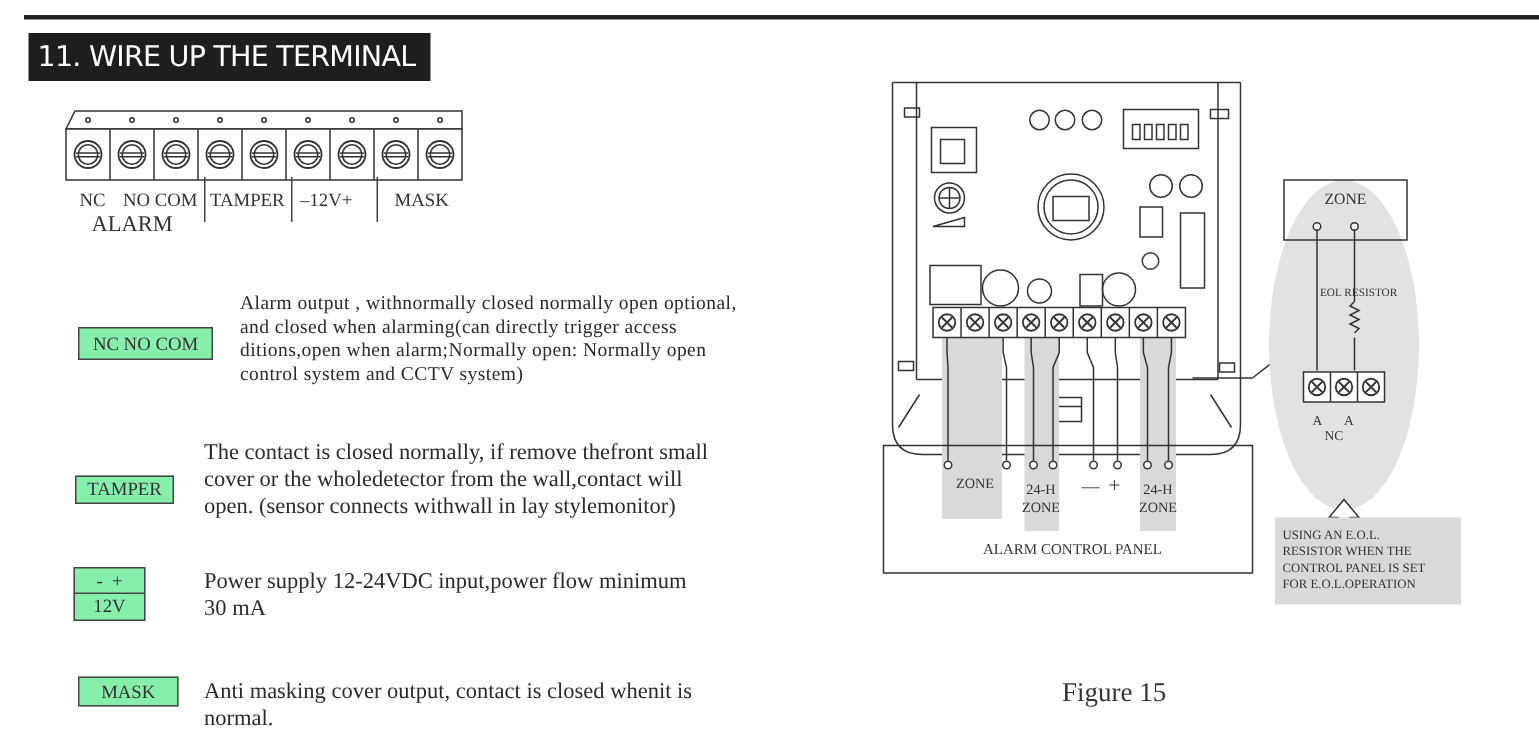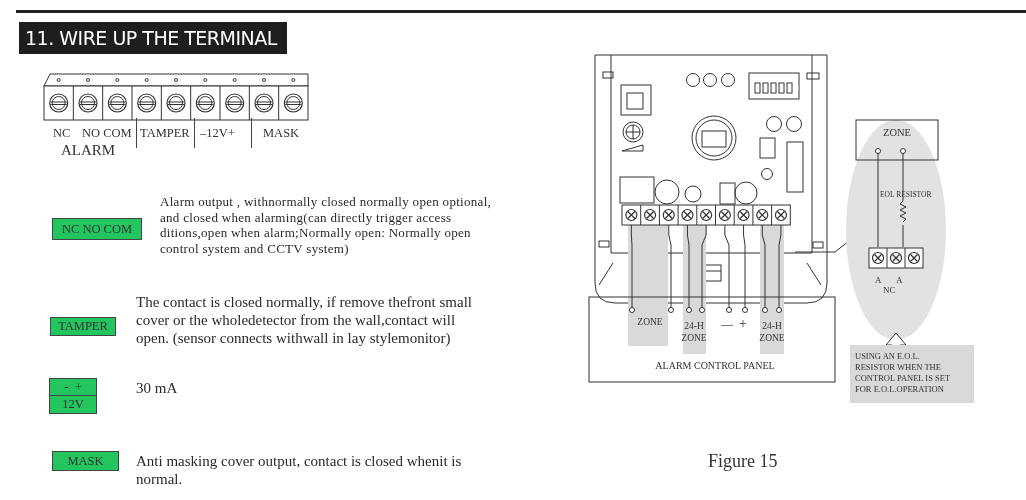--- a/index.html
+++ b/index.html
@@ -2,21 +2,21 @@
 <html><head>
 <meta charset="utf-8">
 <style>
   html, body { margin:0; padding:0; background:#ffffff; }
   body { width:1026px; height:500px; position:relative; overflow:hidden; font-family:"Liberation Serif", serif; color:#2a2a2a; }
   .topline { position:absolute; left:16px; top:10px; width:1010px; height:3px; background:#222; }
   .section-title { position:absolute; left:19px; top:22px; height:32px; padding:0 10px 0 6px; background:#1e1e1e; color:#fff;
     font-family:"DejaVu Sans", sans-serif; font-weight:normal; font-size:19px; line-height:32px; letter-spacing:-0.5px; }
   .abs { position:absolute; }
   .term-label { font-size:12.5px; color:#333; }
-  .legend-box { position:absolute; border:1px solid #444; font-size:12.5px; color:#333; text-align:center; background:#22c55e; }
+  .legend-box { position:absolute; border:1px solid #444; font-size:12.5px; color:#333; text-align:center; background:#86efac; }
   .desc { position:absolute; font-size:15px; line-height:18px; color:#2a2a2a;font-family:Liberation Serif, serif; }
   .desc.small { font-size:13px; line-height:15.5px; letter-spacing:0.3px; }
   .fig-caption { position:absolute; left:708px; top:451px; font-size:18px; color:#333;text-align:right; }
   svg text { font-family:"Liberation Serif", serif; }
 </style>
 </head>
 <body>
 
 <div class="topline"></div>
 <div class="section-title">11. WIRE UP THE TERMINAL</div>
@@ -122,20 +122,21 @@
   <div>The contact is closed normally, if remove thefront small</div>
   <div>cover or the wholedetector from the wall,contact will</div>
   <div>open. (sensor connects withwall in lay stylemonitor)</div>
 </div>
 
 <div class="legend-box" style="left:49px;top:378px;width:46px;height:34px">
   <div style="height:16px;line-height:16px;border-bottom:1px solid #444;white-space:pre">-  +</div>
   <div style="height:17px;line-height:17px">12V</div>
 </div>
 <div class="desc" style="left:136px;top:379px">
+  <div>Power supply 12-24VDC input,power  flow minimum</div>
   <div>30 mA</div>
 </div>
 
 <div class="legend-box" style="left:52px;top:451px;width:65px;height:18px;line-height:18px">MASK</div>
 <div class="desc" style="left:136px;top:452px">
   <div>Anti masking cover output,  contact is closed whenit is</div>
   <div>normal.</div>
 </div>
 
 <svg class="abs" style="left:585px;top:45px" width="420" height="360">

